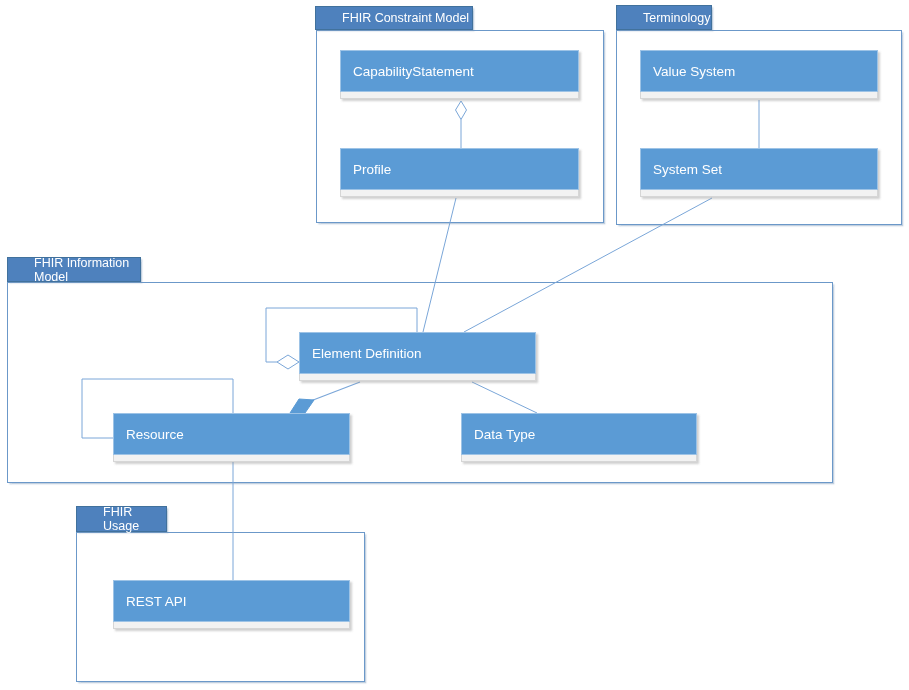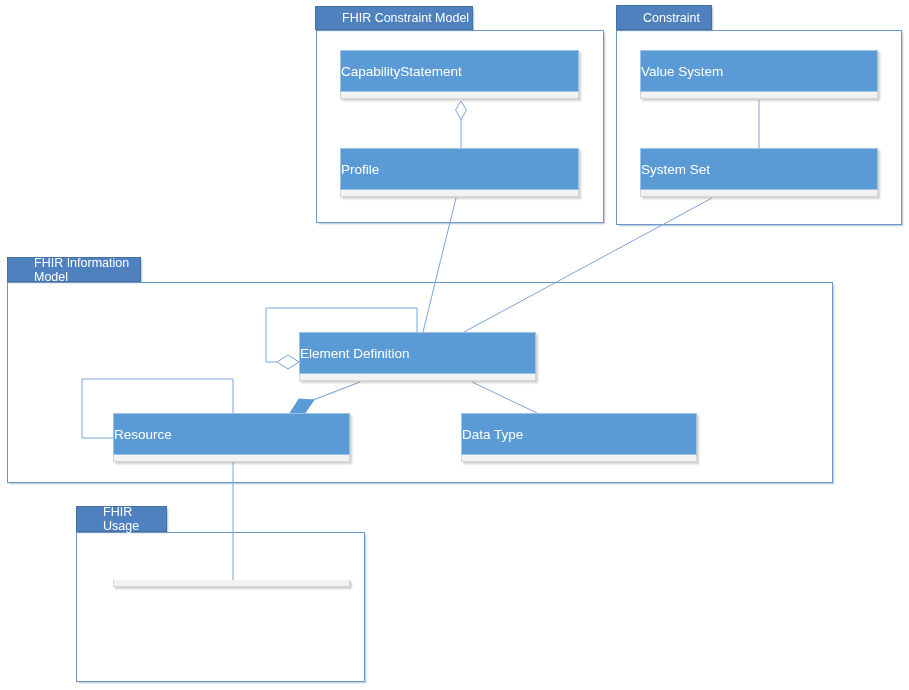--- a/index.html
+++ b/index.html
@@ -39,20 +39,21 @@
     z-index:3;
     box-shadow:2px 2px 2px rgba(150,150,150,0.45);
   }
   .node-title{
     background:#5b9bd5;
     border:1px solid #9dc3e6;
     height:40px;
     color:#ffffff;
     font-size:13.5px;
     display:flex;align-items:center;
+    padding-left:12px;
     box-sizing:content-box;
   }
   .node-strip{
     background:#f2f2f2;
     border:1px solid #d6d6d6;
     border-top:none;
     height:6px;
   }
 </style>
 </head>
@@ -86,21 +87,21 @@
 
     <line x1="472" y1="382" x2="537" y2="413" stroke="#7aa6d8" stroke-width="1"></line>
 
     <line x1="233" y1="462" x2="233" y2="580" stroke="#7aa6d8" stroke-width="1"></line>
   </svg>
 
   <div class="pkg-tab" style="left:315px;top:6px;width:158px;height:24px">
     <span>FHIR Constraint Model</span>
   </div>
   <div class="pkg-tab" style="left:616px;top:5px;width:96px;height:25px">
-    <span>Constraint</span>
+    <span>Terminology</span>
   </div>
   <div class="pkg-tab" style="left:7px;top:257px;width:134px;height:25px">
     <span>FHIR Information Model</span>
   </div>
   <div class="pkg-tab" style="left:76px;top:506px;width:91px;height:26px">
     <span>FHIR Usage</span>
   </div>
 
   <div class="node" style="left:340px;top:50px;width:239px">
     <div class="node-title">CapabilityStatement</div>
@@ -131,16 +132,17 @@
     <div class="node-title">Element Definition</div>
     <div class="node-strip"></div>
   </div>
 
   <div class="node" style="left:461px;top:413px;width:236px">
     <div class="node-title">Data Type</div>
     <div class="node-strip"></div>
   </div>
 
   <div class="node" style="left:113px;top:580px;width:237px">
+    <div class="node-title">REST API</div>
     <div class="node-strip"></div>
   </div>
 
 </div>
 
 </body></html>

